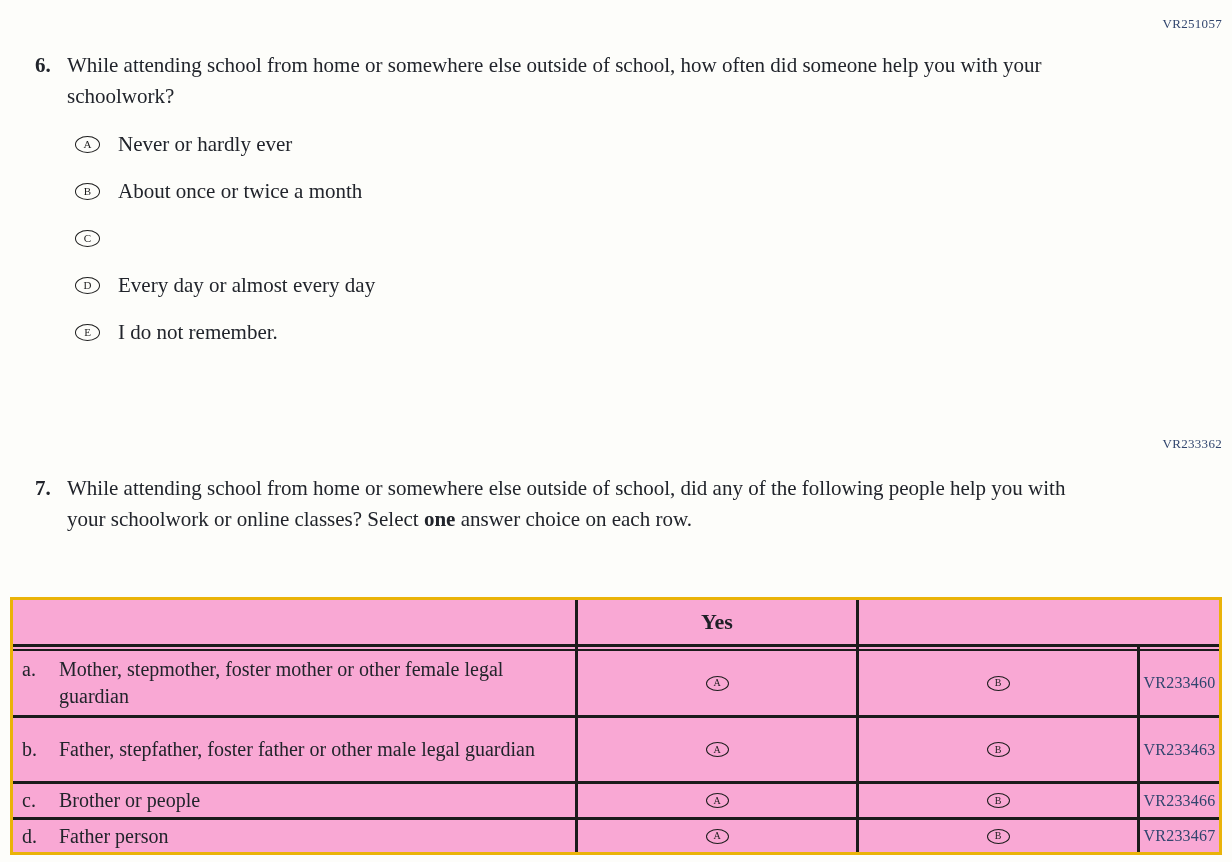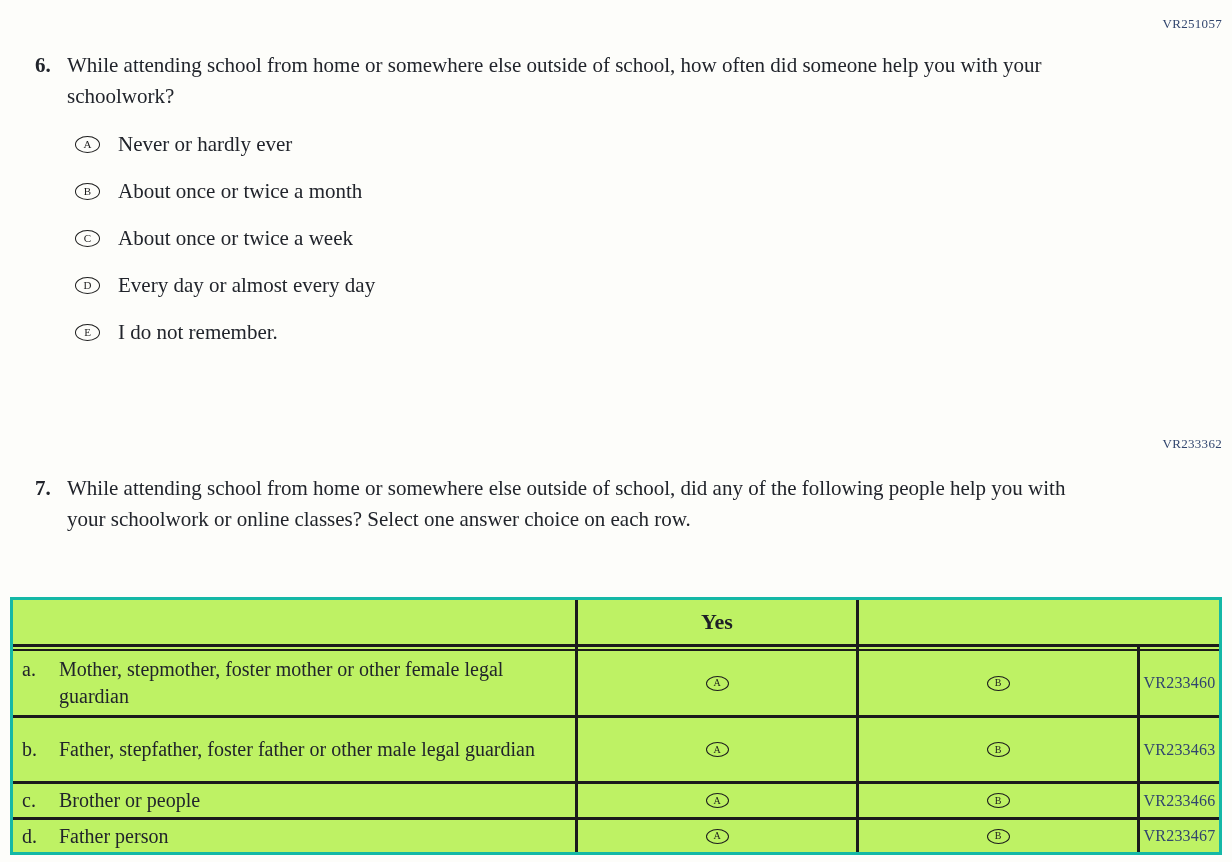--- a/index.html
+++ b/index.html
@@ -40,21 +40,21 @@
   .q-number {
     position: absolute;
     left: 0;
     top: 0;
     font-weight: bold;
   }
   .q-text {
     margin-left: 32px;
     max-width: 1012px;
   }
-  .q-text b { font-weight: normal; }
+  .q-text b { font-weight: bold; }
 
   
   .options {
     position: absolute;
     left: 75px;
     top: 121px;
   }
   .option-row {
     display: flex;
     align-items: center;
@@ -80,22 +80,22 @@
     color: #21242b;
   }
 
   
   .matrix {
     position: absolute;
     left: 10px;
     top: 597px;
     width: 1212px;
     box-sizing: border-box;
-    border: 3px solid #14b8a6;
-    background: #bef264;
+    border: 3px solid #eab308;
+    background: #f9a8d4;
   }
   .t-row, .t-gaprow {
     display: grid;
     grid-template-columns: 565px 281px 281px 1fr;
   }
   .t-header { height: 44px; border-bottom: 3px solid #1b1b1b; }
   .t-gaprow { height: 2px; border-bottom: 2px solid #1b1b1b; }
   .t-body-row { border-bottom: 3px solid #1b1b1b; }
   .t-body-row:last-child { border-bottom: none; }
   .h-a { height: 64px; }
@@ -149,21 +149,20 @@
     <div class="option-row">
       <span class="bubble">A</span>
       <span class="option-label">Never or hardly ever</span>
     </div>
     <div class="option-row">
       <span class="bubble">B</span>
       <span class="option-label">About once or twice a month</span>
     </div>
     <div class="option-row">
       <span class="bubble">C</span>
-      <span class="option-label">About once or twice a week</span>
     </div>
     <div class="option-row">
       <span class="bubble">D</span>
       <span class="option-label">Every day or almost every day</span>
     </div>
     <div class="option-row">
       <span class="bubble">E</span>
       <span class="option-label">I do not remember.</span>
     </div>
   </div>

